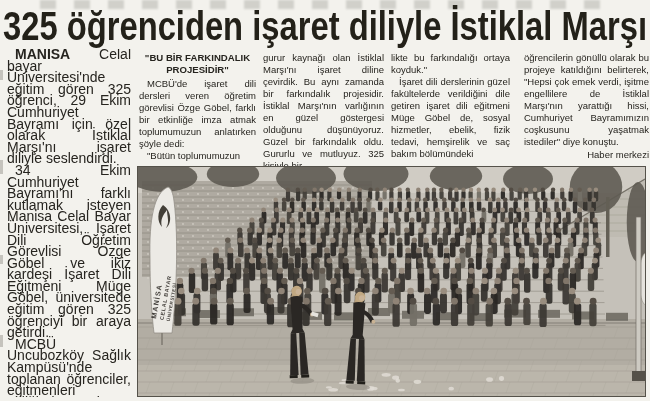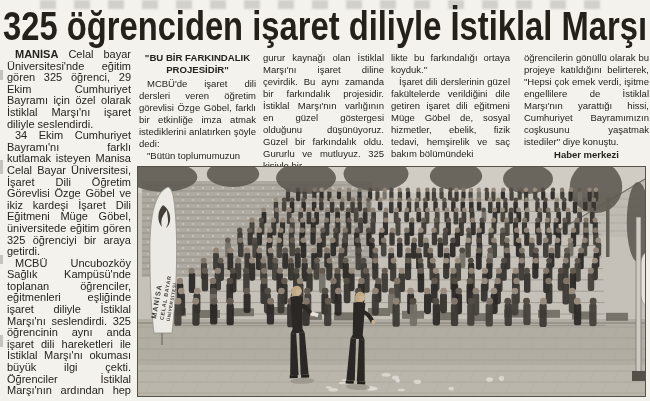--- a/index.html
+++ b/index.html
@@ -19,27 +19,27 @@
     font-family:"Liberation Sans",sans-serif;font-weight:bold;
     font-size:41px;fill:#232119;
   }
   .col{
     position:absolute;top:52px;text-align:justify;overflow:hidden;
     font-size:9.5px;line-height:12px;letter-spacing:0;
     -webkit-hyphens:auto;hyphens:auto;
   }
   .col p{margin:0;text-indent:8px;}
   .col p.noindent{text-indent:0;}
-  .col--first{top:49px;left:7px;width:124px;height:348px;font-size:11px;line-height:11.6px;}
+  .col--first{top:49px;left:7px;width:124px;height:348px;font-size:14px;line-height:11.6px;}
   .col--c2{left:139px;width:117px;height:116px;}
   .col--c3{left:263px;width:121px;height:116px;}
   .col--c4{left:391px;width:119px;height:116px;}
   .col--c5{left:524px;width:125px;height:120px;}
   .subhead{font-weight:bold;text-align:center;text-indent:0 !important;margin:0 0 2px 0 !important;font-size:9.6px;line-height:12px;}
-  .byline{font-weight:bold;text-align:center;text-indent:0 !important;margin-top:1px !important;}
+  .byline{font-weight:normal;text-align:right;text-indent:0 !important;margin-top:1px !important;}
   .lead{font-weight:bold;}
   .photo{
     position:absolute;left:137px;top:166px;width:509px;height:231px;
     border:1px solid #55524a;background:#c6c3bb;box-sizing:border-box;
   }
   .photo svg{display:block;}
 </style>
 </head>
 <body>
 
@@ -58,21 +58,21 @@
   </div>
 
   <div class="col col--first">
     <p><span class="lead">MANİSA</span><span> Celal bayar Üniversitesi'nde eğitim gören 325 öğrenci, 29 Ekim Cumhuriyet Bayramı için özel olarak İstiklal Marşı'nı işaret diliyle seslendirdi.</span></p>
     <p>34 Ekim Cumhuriyet Bayramı'nı farklı kutlamak isteyen Manisa Celal Bayar Üniversitesi, İşaret Dili Öğretim Görevlisi Özge Göbel ve ikiz kardeşi İşaret Dili Eğitmeni Müge Göbel, üniversitede eğitim gören 325 öğrenciyi bir araya getirdi.</p>
     <p>MCBÜ Uncubozköy Sağlık Kampüsü'nde toplanan öğrenciler, eğitmenleri eşliğinde işaret diliyle İstiklal Marşı'nı seslendirdi. 325 öğrencinin aynı anda işaret dili hareketleri ile İstiklal Marşı'nı okuması büyük ilgi çekti. Öğrenciler İstiklal Marşı'nın ardından hep birlikte '29 Ekim Cumhuriyet Bayramınız kutlu olsun' diyerek Cumhuriyet Bayramı'nı kutladı.</p>
   </div>
 
   <div class="col col--c2">
     <p class="subhead">"BU BİR FARKINDALIK PROJESİDİR"</p>
-    <p>MCBÜ'de işaret dili dersleri veren öğretim görevlisi Özge Göbel, farklı bir etkinliğe imza atmak istediklerini anlatırken şöyle dedi:</p>
+    <p>MCBÜ'de işaret dili dersleri veren öğretim görevlisi Özge Göbel, farklı bir etkinliğe imza atmak toplumumuzun anlatırken şöyle dedi:</p>
     <p>"Bütün toplumumuzun</p>
   </div>
 
   <div class="col col--c3">
     <p class="noindent">gurur kaynağı olan İstiklal Marşı'nı işaret diline çevirdik. Bu aynı zamanda bir farkındalık projesidir. İstiklal Marşı'nın varlığının en güzel göstergesi olduğunu düşünüyoruz. Güzel bir farkındalık oldu. Gururlu ve mutluyuz. 325 kişiyle bir-</p>
   </div>
 
   <div class="col col--c4">
     <p class="noindent">likte bu farkındalığı ortaya koyduk."</p>
     <p>İşaret dili derslerinin güzel fakültelerde verildiğini dile getiren işaret dili eğitmeni Müge Göbel de, sosyal hizmetler, ebelik, fizik tedavi, hemşirelik ve saç bakım bölümündeki</p>

